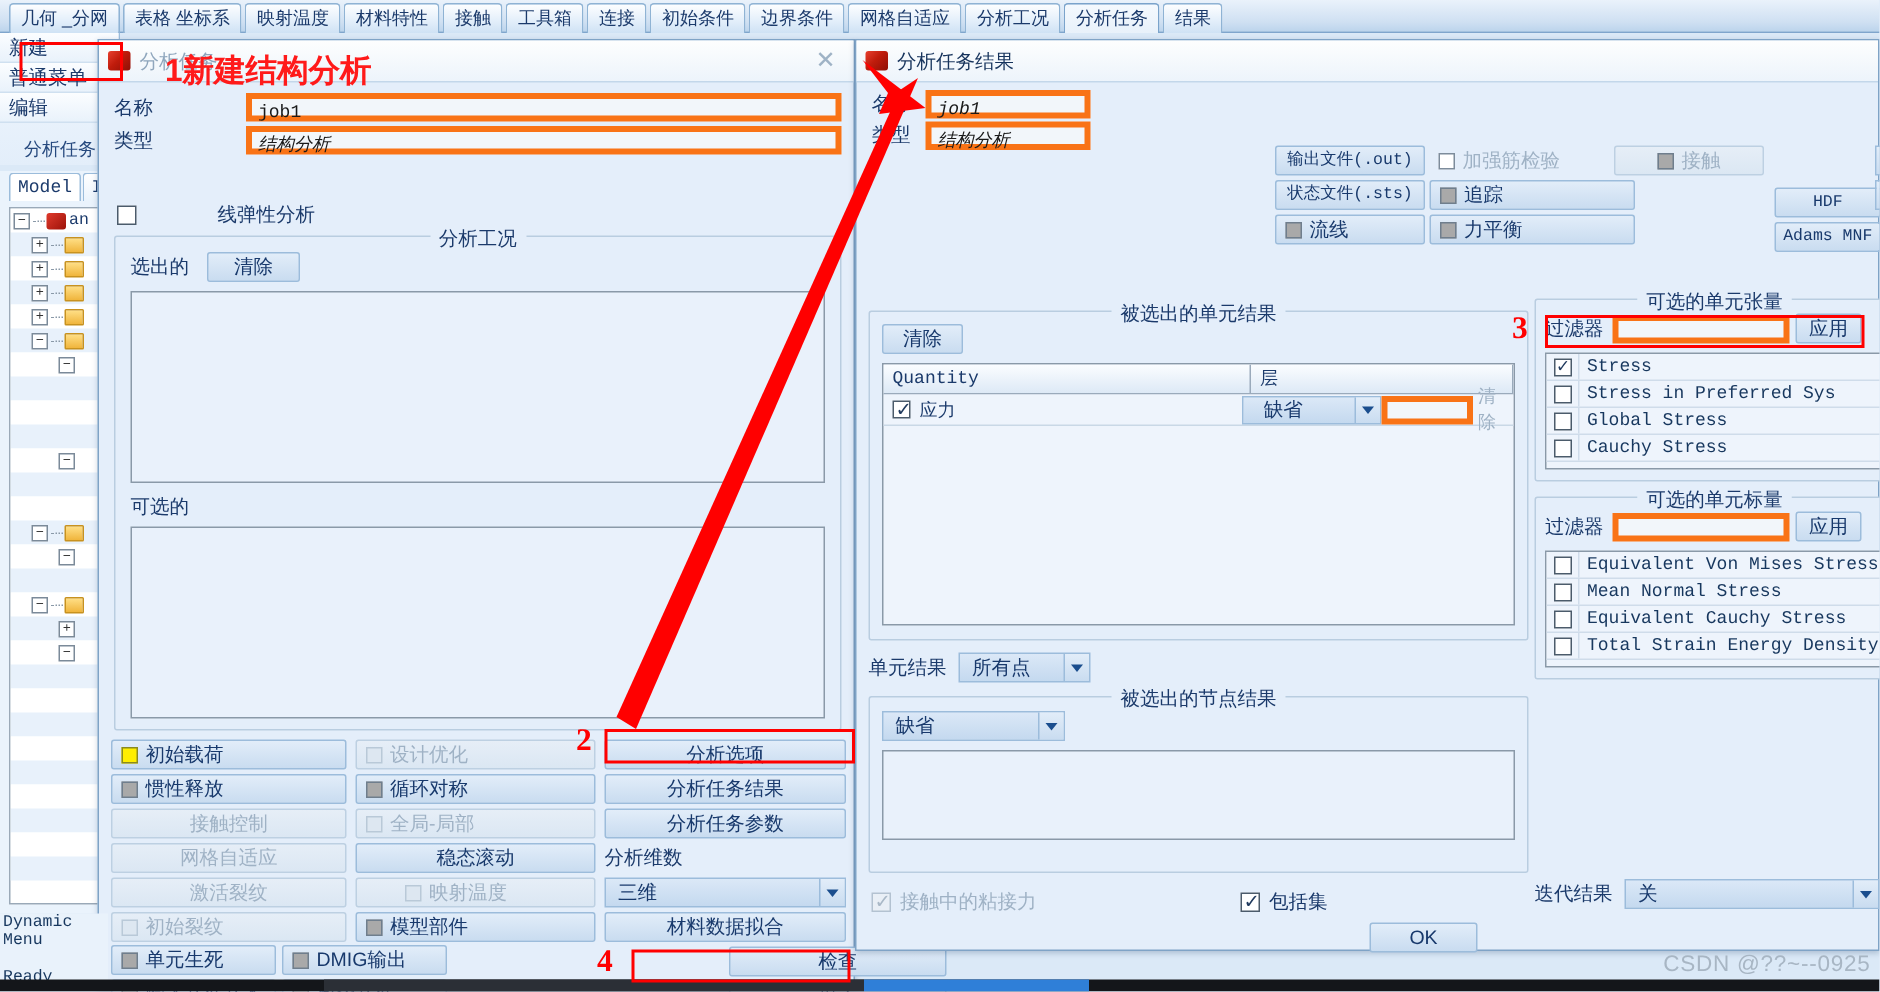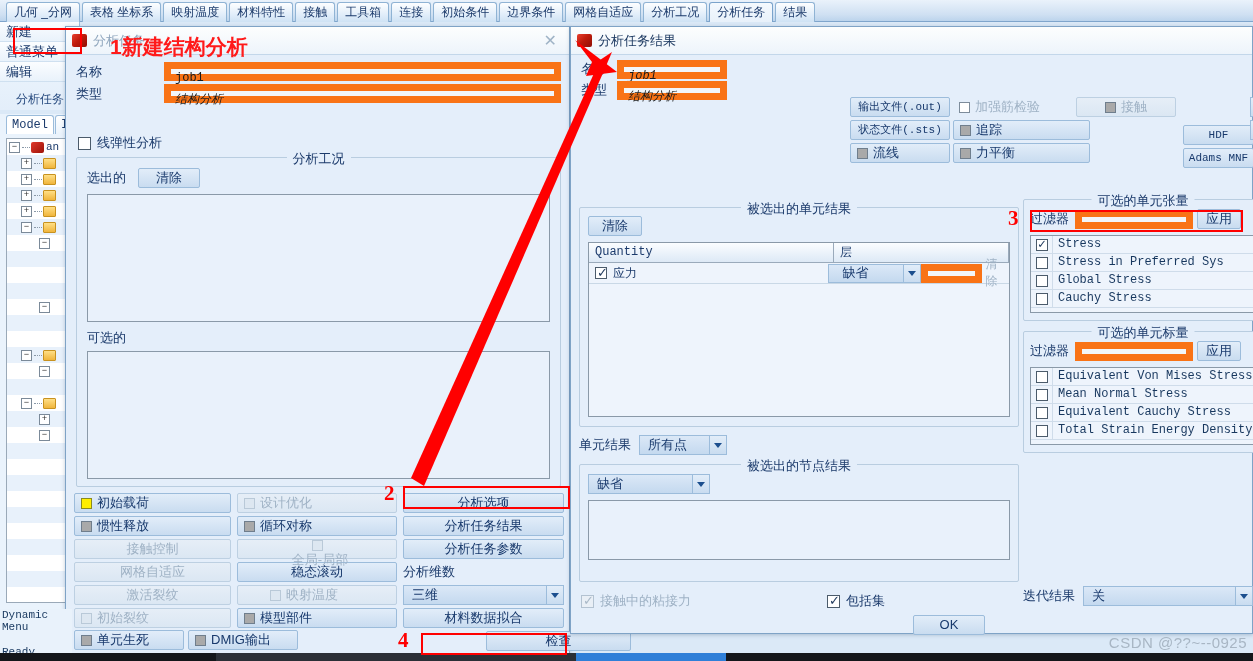--- a/index.html
+++ b/index.html
@@ -97,21 +97,21 @@
     background:linear-gradient(135deg,#e8402f 0%,#c01c0c 45%,#8f0f05 100%);
     border-radius:2px;
   }
   .dlg-close{
     margin-left:auto; color:#9fb3c6; font-size:16px; line-height:16px;
     padding:0 6px; cursor:default;
   }
   
   .lbl{ color:#1b3a6b; font-size:13px; white-space:nowrap;}
   .field{
-    background:#f2f6fa; border:7px solid #f97316; height:19px; line-height:18px;
+    background:#f2f6fa; border:4px solid #f97316; height:19px; line-height:18px;
     padding:0 4px; font-family:"Liberation Mono", monospace; font-size:12px; color:#1a1a1a;
   }
   .field.italic{ font-style:italic; }
   .btn{
     background:linear-gradient(#e2edf9,#c9dcf0);
     border:1px solid #9cbcdb; border-radius:2px;
     height:20px; line-height:18px; text-align:center;
     color:#18396c; font-size:13px; white-space:nowrap; cursor:default;
     display:flex; align-items:center; justify-content:center;
   }
@@ -315,21 +315,21 @@
     <div style="display:flex;align-items:center;height:21px;">
       <span class="lbl" style="width:88px">名称</span>
       <span class="field" style="flex:1">job1</span>
     </div>
     <div style="display:flex;align-items:center;height:21px;margin-top:1px;">
       <span class="lbl" style="width:88px">类型</span>
       <span class="field italic" style="flex:1">结构分析</span>
     </div>
   </div>
 
-  <div style="position:absolute;left:12px;top:107px;display:flex;align-items:center;">
+  <div style="position:absolute;left:12px;top:107px;display:flex;align-items:center;gap:48px;">
     <span class="chk"></span>
     <span class="lbl">线弹性分析</span>
   </div>
 
   <div class="group" style="left:10px;top:130px;width:485px;height:330px;position:absolute;">
     <span class="gtitle">分析工况</span>
     <div style="display:flex;align-items:center;margin:10px 0 0 10px;">
       <span class="lbl">选出的</span>
       <span class="btn" style="width:62px;margin-left:12px;">清除</span>
     </div>
@@ -360,21 +360,21 @@
 
     <div style="width:160px;">
       <div class="btn left disabled" style="margin-bottom:3px;">
         <span class="cbsq pale"></span>
         <span>设计优化</span>
       </div>
       <div class="btn left" style="margin-bottom:3px;">
         <span class="cbsq grey"></span>
         <span>循环对称</span>
       </div>
-      <div class="btn left disabled" style="margin-bottom:3px;flex-direction:column;">
+      <div class="btn left disabled" style="margin-bottom:3px;">
         <span class="cbsq pale"></span>
         <span>全局-局部</span>
       </div>
       <div class="btn" style="margin-bottom:3px;">稳态滚动</div>
       <div class="btn left disabled" style="margin-bottom:3px;padding-left:32px;">
         <span class="cbsq pale"></span>
         <span>映射温度</span>
       </div>
       <div class="btn left" style="margin-bottom:3px;">
         <span class="cbsq grey"></span>

